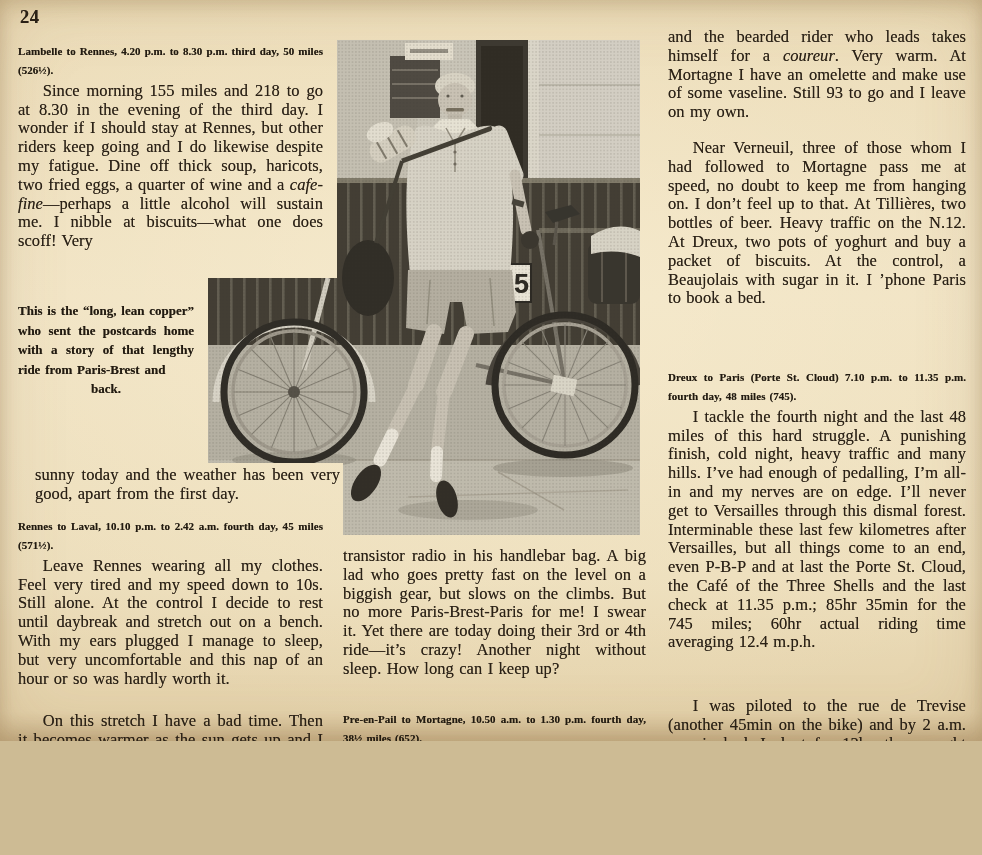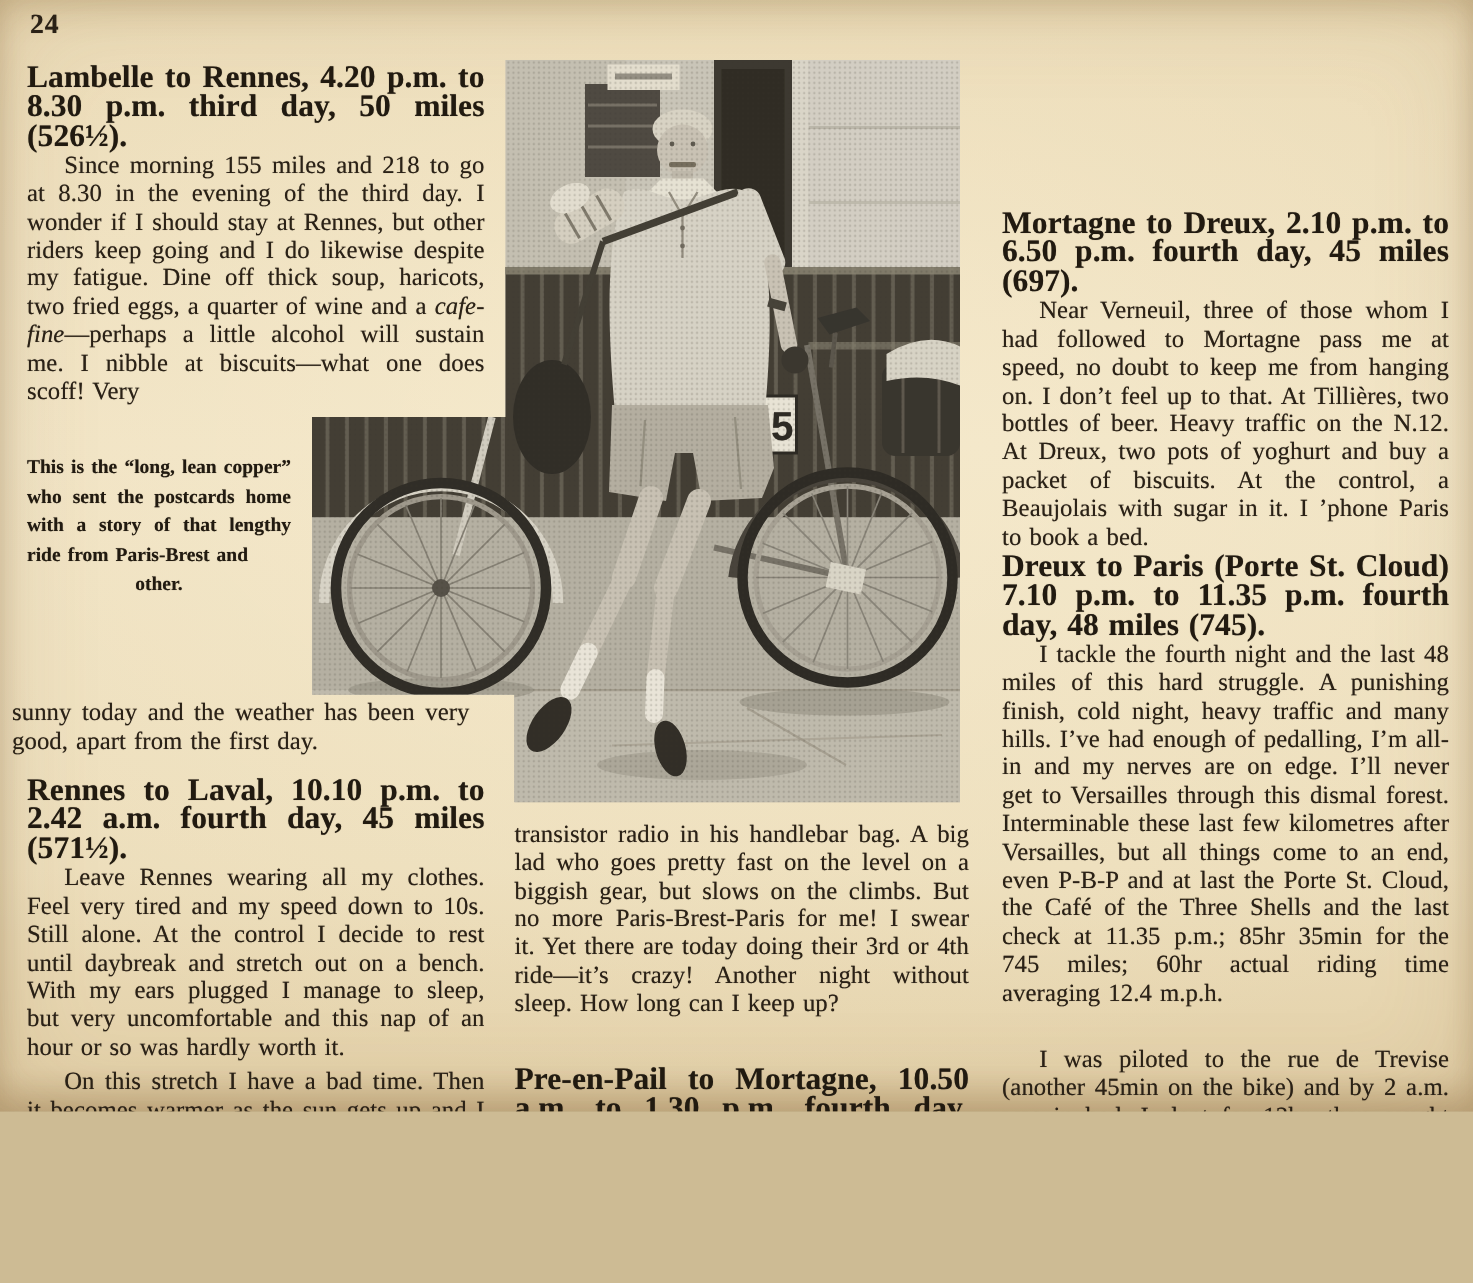--- a/index.html
+++ b/index.html
@@ -27,21 +27,21 @@
     text-align: justify;
     font-size: 16.5px;
     line-height: 18.8px;
     letter-spacing: 0.05px;
     word-spacing: 1.2px;
   }
   .block p { margin: 0; text-indent: 1.5em; }
   .block p.flush { text-indent: 0; }
   .head {
     font-weight: bold;
-    font-size: 21px;
+    font-size: 11px;
     line-height: 19.4px;
     margin: 0 0 1px 0;
     text-align: justify;
     color: #211a10;
   }
   .it { font-style: italic; }
   .inset {
     position: absolute;
     font-weight: bold;
     font-size: 13px;
@@ -62,24 +62,24 @@
 
   <div class="pagenum">24</div>
 
   <div class="block" style="left:18px; top:42px; width:305px;">
     <h2 class="head">Lambelle to Rennes, 4.20 p.m. to 8.30 p.m. third day, 50 miles (526½).</h2>
     <p><span>Since morning 155 miles and 218 to go at 8.30 in the evening of the third day. I wonder if I should stay at Rennes, but other riders keep going and I do likewise despite my fatigue. Dine off thick soup, haricots, two fried eggs, a quarter of wine and a </span><span class="it">cafe-fine</span><span>—perhaps a little alcohol will sustain me. I nibble at biscuits—what one does scoff! Very</span></p>
   </div>
 
   <div class="inset" style="left:18px; top:301px; width:176px;">
     <div>This is the “long, lean copper” who sent the postcards home with a story of that lengthy ride from Paris-Brest and</div>
-    <div class="last">other.</div>
-  </div>
-
-  <div class="block" style="left:8px; top:466px; width:305px;">
+    <div class="last">back.</div>
+  </div>
+
+  <div class="block" style="left:35px; top:466px; width:305px;">
     <p class="flush">sunny today and the weather has been very good, apart from the first day.</p>
   </div>
 
   <div class="block" style="left:18px; top:517px; width:305px;">
     <h2 class="head">Rennes to Laval, 10.10 p.m. to 2.42 a.m. fourth day, 45 miles (571½).</h2>
     <p>Leave Rennes wearing all my clothes. Feel very tired and my speed down to 10s. Still alone. At the control I decide to rest until daybreak and stretch out on a bench. With my ears plugged I manage to sleep, but very uncomfortable and this nap of an hour or so was hardly worth it.</p>
   </div>
 
   <div class="block" style="left:18px; top:712px; width:305px;">
     <p><span>On this stretch I have a bad time. Then it becomes warmer as the sun gets up and I remove some clothing. I begin to pick up again and ride with a </span><span class="it">cyclo</span><span> from Paris who has a</span></p>
@@ -228,23 +228,25 @@
   </div>
 
   <div class="block" style="left:343px; top:547px; width:303px;">
     <p class="flush">transistor radio in his handlebar bag. A big lad who goes pretty fast on the level on a biggish gear, but slows on the climbs. But no more Paris-Brest-Paris for me! I swear it. Yet there are today doing their 3rd or 4th ride—it’s crazy! Another night without sleep. How long can I keep up?</p>
   </div>
 
   <div class="block" style="left:343px; top:710px; width:303px;">
     <h2 class="head">Pre-en-Pail to Mortagne, 10.50 a.m. to 1.30 p.m. fourth day, 38½ miles (652).</h2>
   </div>
 
+  <div class="block" style="left:668px; top:28px; width:298px;">
+    <p class="flush"><span>and the bearded rider who leads takes himself for a </span><span class="it">coureur</span><span>. Very warm. At Mortagne I have an omelette and make use of some vaseline. Still 93 to go and I leave on my own.</span></p>
+  </div>
 
   <div class="block" style="left:668px; top:139px; width:298px;">
-    <h2 class="head">Mortagne to Dreux, 2.10 p.m. to 6.50 p.m. fourth day, 45 miles (697).</h2>
     <p>Near Verneuil, three of those whom I had followed to Mortagne pass me at speed, no doubt to keep me from hanging on. I don’t feel up to that. At Tillières, two bottles of beer. Heavy traffic on the N.12. At Dreux, two pots of yoghurt and buy a packet of biscuits. At the control, a Beaujolais with sugar in it. I ’phone Paris to book a bed.</p>
   </div>
 
   <div class="block" style="left:668px; top:368px; width:298px;">
     <h2 class="head">Dreux to Paris (Porte St. Cloud) 7.10 p.m. to 11.35 p.m. fourth day, 48 miles (745).</h2>
     <p>I tackle the fourth night and the last 48 miles of this hard struggle. A punishing finish, cold night, heavy traffic and many hills. I’ve had enough of pedalling, I’m all-in and my nerves are on edge. I’ll never get to Versailles through this dismal forest. Interminable these last few kilometres after Versailles, but all things come to an end, even P-B-P and at last the Porte St. Cloud, the Café of the Three Shells and the last check at 11.35 p.m.; 85hr 35min for the 745 miles; 60hr actual riding time averaging 12.4 m.p.h.</p>
   </div>
 
   <div class="block" style="left:668px; top:697px; width:298px;">
     <p>I was piloted to the rue de Trevise (another 45min on the bike) and by 2 a.m. was in bed. I slept for 13hr, then caught the 5.9 from the Gare du Nord and got to Turcoing by 8.20. A few more kilometres and by 8 p.m.</p>

